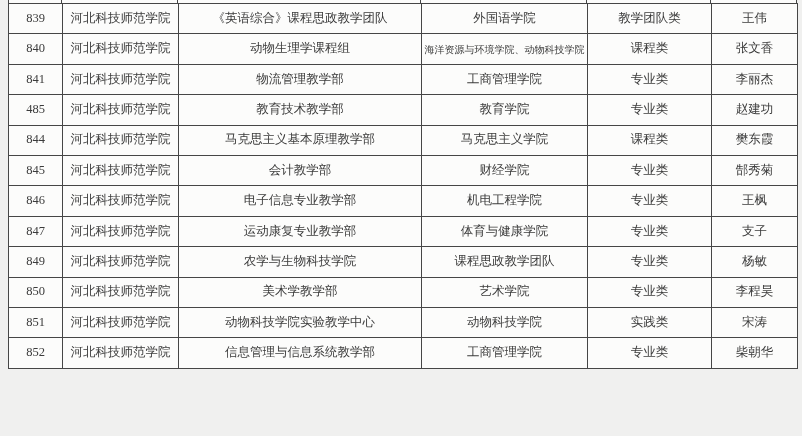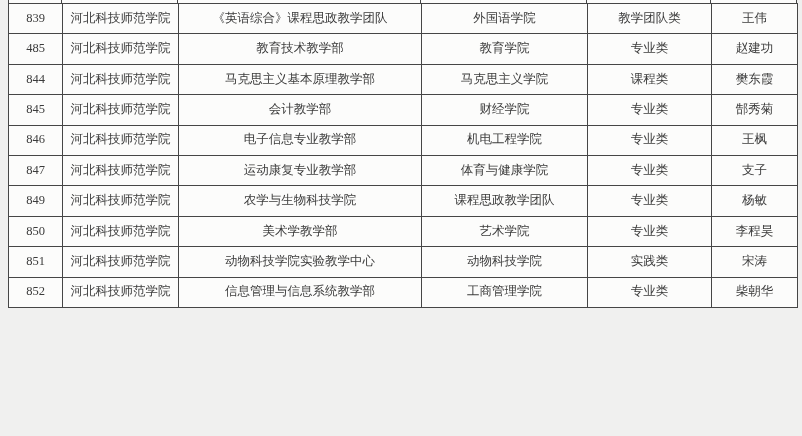--- a/index.html
+++ b/index.html
@@ -72,20 +72,36 @@
       <tbody id="tbody">
           <tr>
             <td>839</td>
             <td>河北科技师范学院</td>
             <td>《英语综合》课程思政教学团队</td>
             <td>外国语学院</td>
             <td>教学团队类</td>
             <td>王伟</td>
           </tr>
           <tr>
+            <td>840</td>
+            <td>河北科技师范学院</td>
+            <td>动物生理学课程组</td>
+            <td style="font-size: 10px;">海洋资源与环境学院、动物科技学院</td>
+            <td>课程类</td>
+            <td>张文香</td>
+          </tr>
+          <tr>
+            <td>841</td>
+            <td>河北科技师范学院</td>
+            <td>物流管理教学部</td>
+            <td>工商管理学院</td>
+            <td>专业类</td>
+            <td>李丽杰</td>
+          </tr>
+          <tr>
             <td>485</td>
             <td>河北科技师范学院</td>
             <td>教育技术教学部</td>
             <td>教育学院</td>
             <td>专业类</td>
             <td>赵建功</td>
           </tr>
           <tr>
             <td>844</td>
             <td>河北科技师范学院</td>

